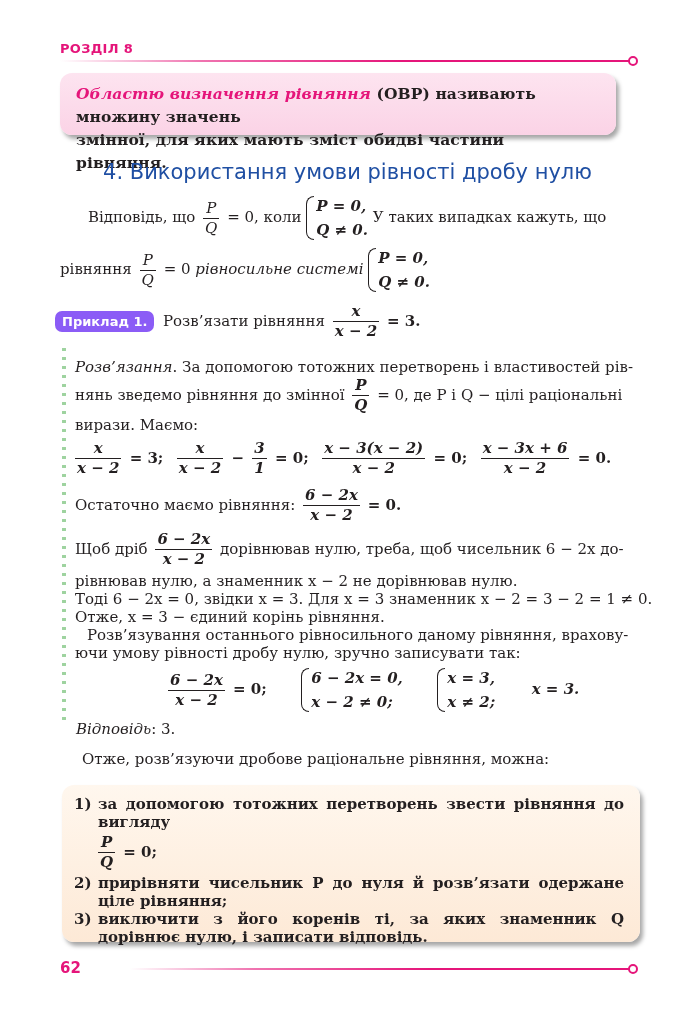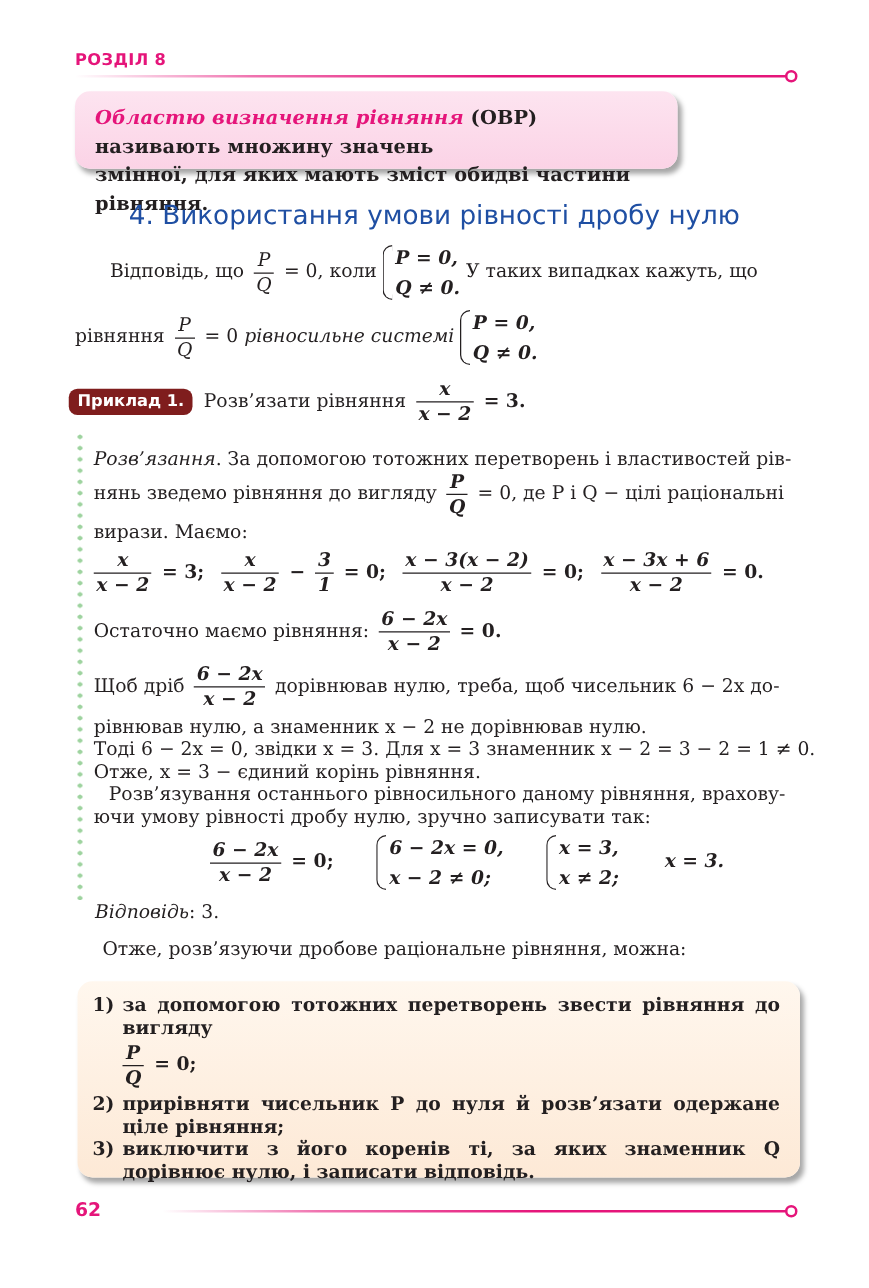--- a/index.html
+++ b/index.html
@@ -3,39 +3,39 @@
 <meta charset="utf-8">
 <style>
   * { box-sizing: border-box; margin: 0; padding: 0; }
   html, body { width: 695px; height: 1030px; background: #ffffff; overflow: hidden; }
   body { position: relative; font-family: "DejaVu Serif", "Liberation Serif", serif; color: #231f20; font-size: 15px; }
 
   .section-label { position: absolute; left: 60px; top: 41px; font-family: "DejaVu Sans", "Liberation Sans", sans-serif; font-weight: bold; font-size: 13px; color: #e5157a; letter-spacing: 0.3px; }
   .rule { position: absolute; height: 2px; background: linear-gradient(to right, rgba(229,21,122,0) 0%, rgba(229,21,122,0.6) 25%, #e5157a 60%, #e5157a 100%); }
   .rule-end { position: absolute; width: 10px; height: 10px; border: 2px solid #e5157a; border-radius: 50%; background: #fff; }
 
-  .def-box { position: absolute; left: 60px; top: 73px; width: 482px; height: 62px; border-radius: 12px;
+  .def-box { position: absolute; left: 60px; top: 73px; width: 556px; height: 62px; border-radius: 12px;
     background: linear-gradient(to bottom, #fde4f0 0%, #fbd3e6 100%);
     box-shadow: 3px 4px 4px rgba(0,0,0,0.35); padding: 9px 16px 0 16px; font-size: 15.5px; line-height: 23px; font-weight: bold; letter-spacing: 0.1px; }
   .def-term { color: #e5157a; font-style: italic; }
 
   .heading { position: absolute; left: 0; width: 695px; top: 160px; text-align: center; font-family: "DejaVu Sans", "Liberation Sans", sans-serif; font-size: 21px; color: #1f4fa3; }
 
   .line { position: absolute; white-space: nowrap; font-size: 15px; }
   .frac { display: inline-block; vertical-align: middle; text-align: center; margin: 0 3px; }
   .frac > span { display: block; padding: 0 2px; line-height: 19px; font-style: italic; }
   .frac > span.num { border-bottom: 1.2px solid #231f20; }
   .frac.b > span { font-weight: bold; }
   .sys { display: inline-block; vertical-align: middle; position: relative; padding-left: 10px; }
   .sys::before { content: ""; position: absolute; left: 0; top: 2px; bottom: 2px; width: 7px; border: 1.3px solid #231f20; border-right: none; border-radius: 8px 0 0 8px; }
   .sys > span { display: block; line-height: 24px; font-style: italic; font-weight: bold; }
   .it { font-style: italic; }
   .b { font-weight: bold; }
 
-  .example-badge { position: absolute; left: 55px; top: 311px; background: #7f1d1d; color: #fff; font-family: "DejaVu Sans", "Liberation Sans", sans-serif; font-weight: bold; font-size: 13px; padding: 3px 7px; border-radius: 7px; }
+  .example-badge { position: absolute; left: 55px; top: 311px; background: #8b5cf6; color: #fff; font-family: "DejaVu Sans", "Liberation Sans", sans-serif; font-weight: bold; font-size: 13px; padding: 3px 7px; border-radius: 7px; }
   .dots { position: absolute; left: 62px; top: 345px; width: 4px; height: 375px;
     background-image: radial-gradient(circle, #9ed39f 1.8px, transparent 2px); background-size: 4px 9px; background-repeat: repeat-y; }
 
   .body-text { font-size: 15px; line-height: 19px; }
 
   .rule-box { position: absolute; left: 62px; top: 785px; width: 578px; height: 157px; border-radius: 12px;
     background: linear-gradient(to bottom, #fff7ee 0%, #fde9d6 100%); box-shadow: 3px 4px 4px rgba(0,0,0,0.35);
     padding: 10px 16px 0 12px; font-weight: bold; font-size: 15px; line-height: 18px; }
   .rule-item { position: relative; padding-left: 24px; text-align: justify; }
   .rule-item .n { position: absolute; left: 0; top: 0; }
@@ -77,21 +77,21 @@
   <span>Розв’язати рівняння</span>
   <span class="frac b"><span class="num">x</span><span>x − 2</span></span>
   <span class="b">= 3.</span>
 </div>
 <div class="dots"></div>
 
 <div class="line body-text" style="left:75px; top:358px;">
   <span class="it">Розв’язання</span><span>. За допомогою тотожних перетворень і властивостей рів-</span>
 </div>
 <div class="line body-text" style="left:75px; top:376px;">
-  <span>нянь зведемо рівняння до вигляду</span>
+  <span>нянь зведемо рівняння до змінної</span>
   <span class="frac b"><span class="num">P</span><span>Q</span></span>
   <span>= 0, де P і Q − цілі раціональні</span>
 </div>
 <div class="line body-text" style="left:75px; top:416px;">вирази. Маємо:</div>
 
 <div class="line body-text b" style="left:72px; top:439px;">
   <span class="frac b"><span class="num">x</span><span>x − 2</span></span>
   <span>= 3;</span>&nbsp;
   <span class="frac b"><span class="num">x</span><span>x − 2</span></span>
   <span>−</span>

